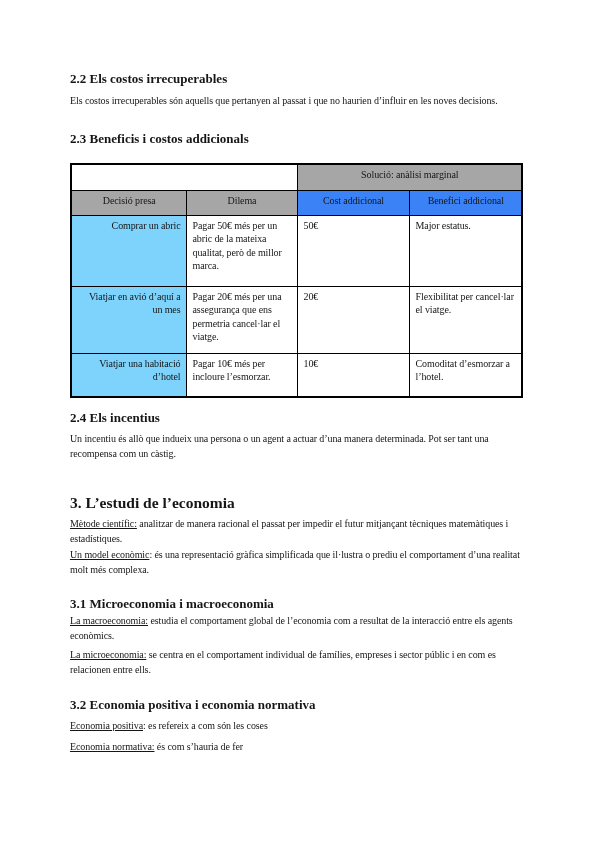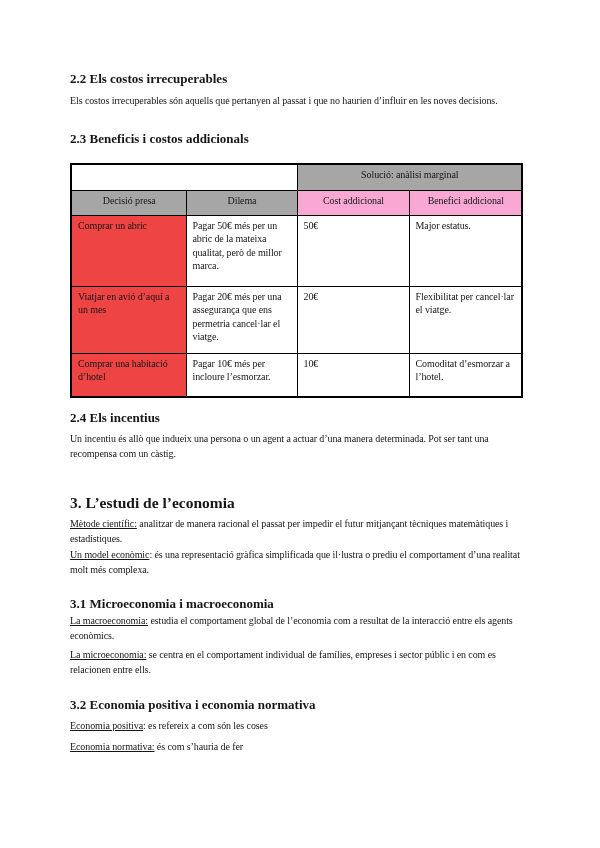--- a/index.html
+++ b/index.html
@@ -65,22 +65,22 @@
     border: 1px solid #000;
     font-size: 10px;
     line-height: 13.5px;
     letter-spacing: -0.1px;
     padding: 3px 5px 2px 6px;
     vertical-align: top;
     overflow: hidden;
   }
   td.center { text-align: center; vertical-align: middle; padding: 2px 4px; }
   td.hdark  { background: #a6a6a6; }
-  td.hlight { background: #f9a8d4; }
-  td.label  { background: #ef4444; }
+  td.hlight { background: #3b82f6; }
+  td.label  { background: #7dd3fc; text-align: right; }
   tr.r-top   { height: 26px; }
   tr.r-heads { height: 25px; }
   tr.r-b1 { height: 71px; }
   tr.r-b2 { height: 67px; }
   tr.r-b3 { height: 44px; }
 </style>
 </head>
 <body>
 
 <div class="page">
@@ -115,21 +115,21 @@
           <td>50€</td>
           <td>Major estatus.</td>
         </tr>
         <tr class="r-b2">
           <td class="label">Viatjar en avió d’aquí a un mes</td>
           <td>Pagar 20€ més per una assegurança que ens permetria cancel·lar el viatge.</td>
           <td>20€</td>
           <td>Flexibilitat per cancel·lar el viatge.</td>
         </tr>
         <tr class="r-b3">
-          <td class="label">Comprar una habitació d’hotel</td>
+          <td class="label">Viatjar una habitació d’hotel</td>
           <td>Pagar 10€ més per incloure l’esmorzar.</td>
           <td>10€</td>
           <td>Comoditat d’esmorzar a l’hotel.</td>
         </tr>
       </tbody>
     </table>
 
     <div class="h2 mt-h24">2.4 Els incentius</div>
     <p class="para mt-p24">Un incentiu és allò que indueix una persona o un agent a actuar d’una manera determinada. Pot ser tant una recompensa com un càstig.</p>
 

